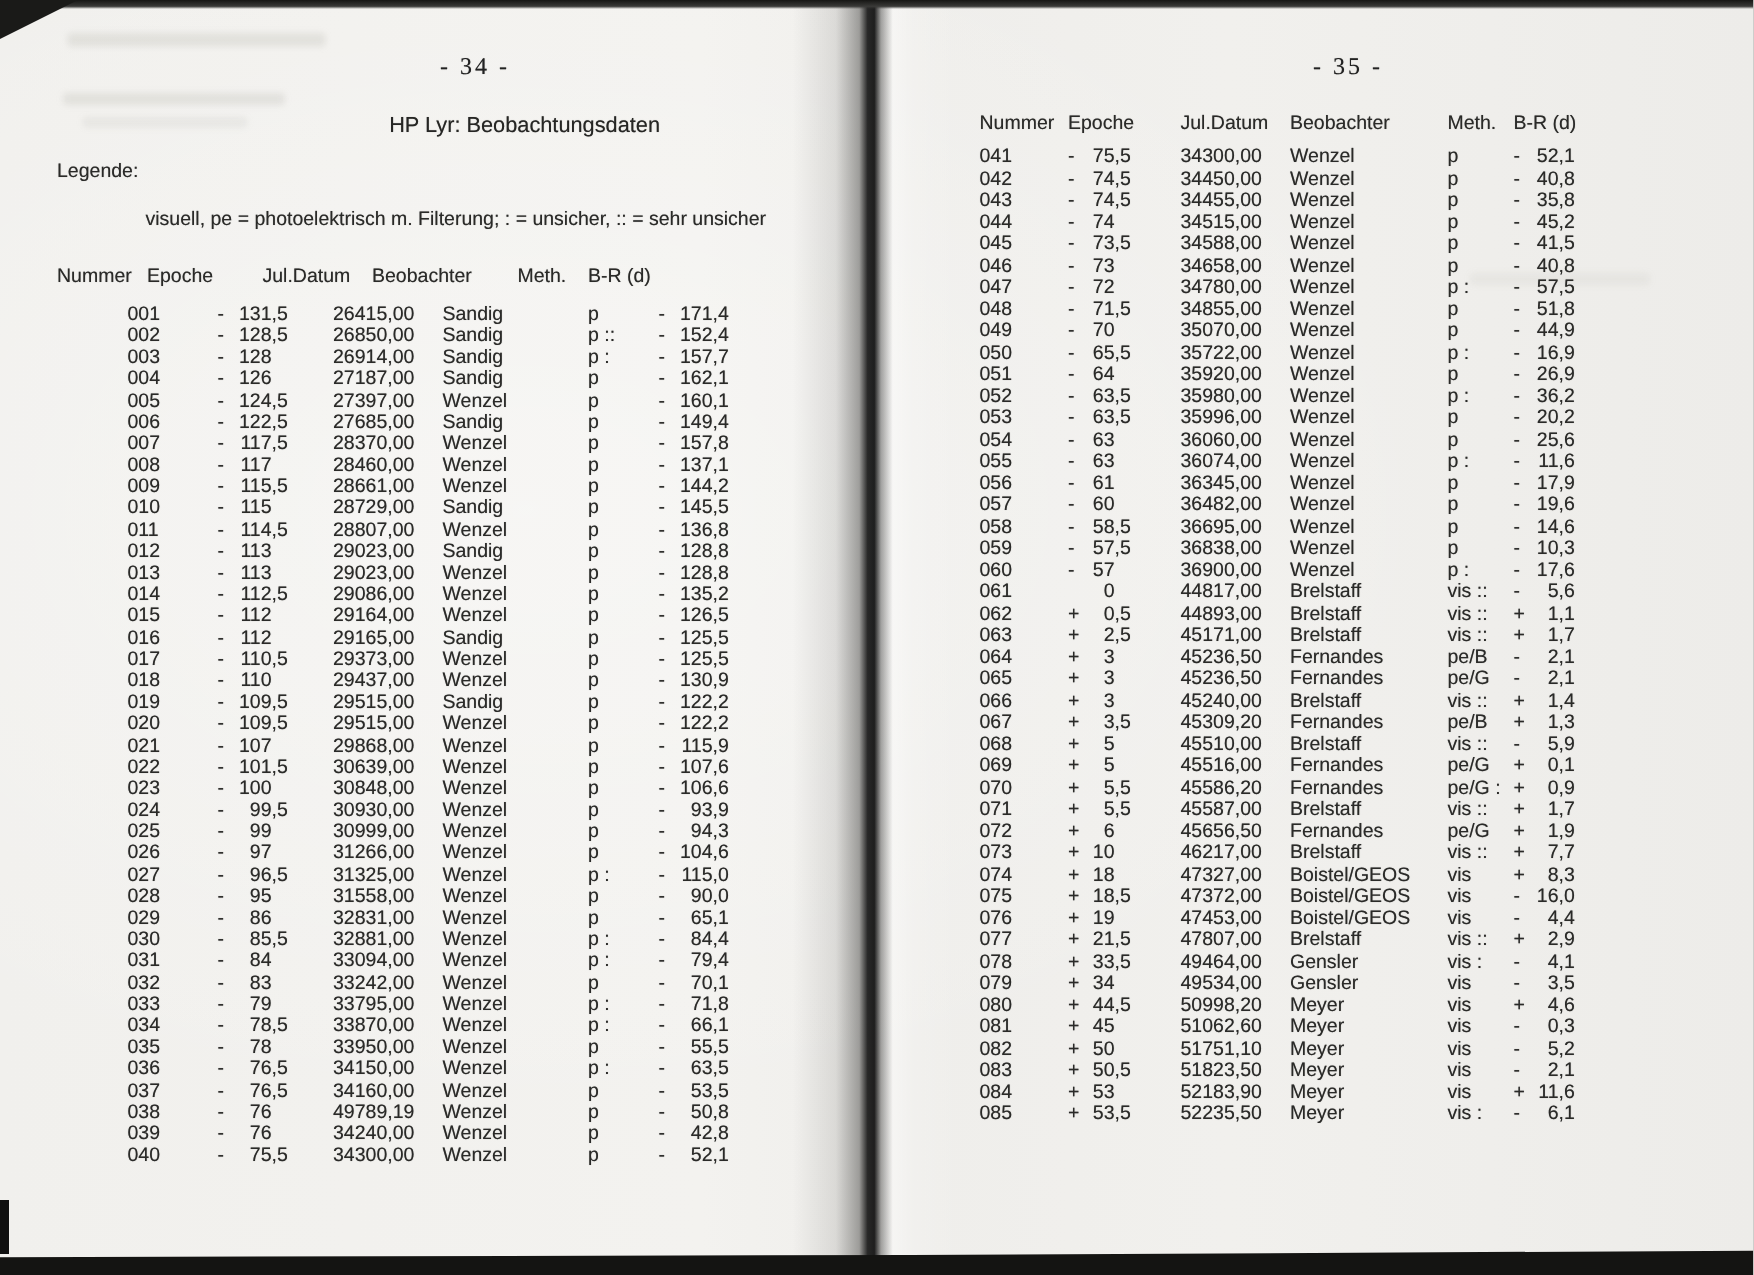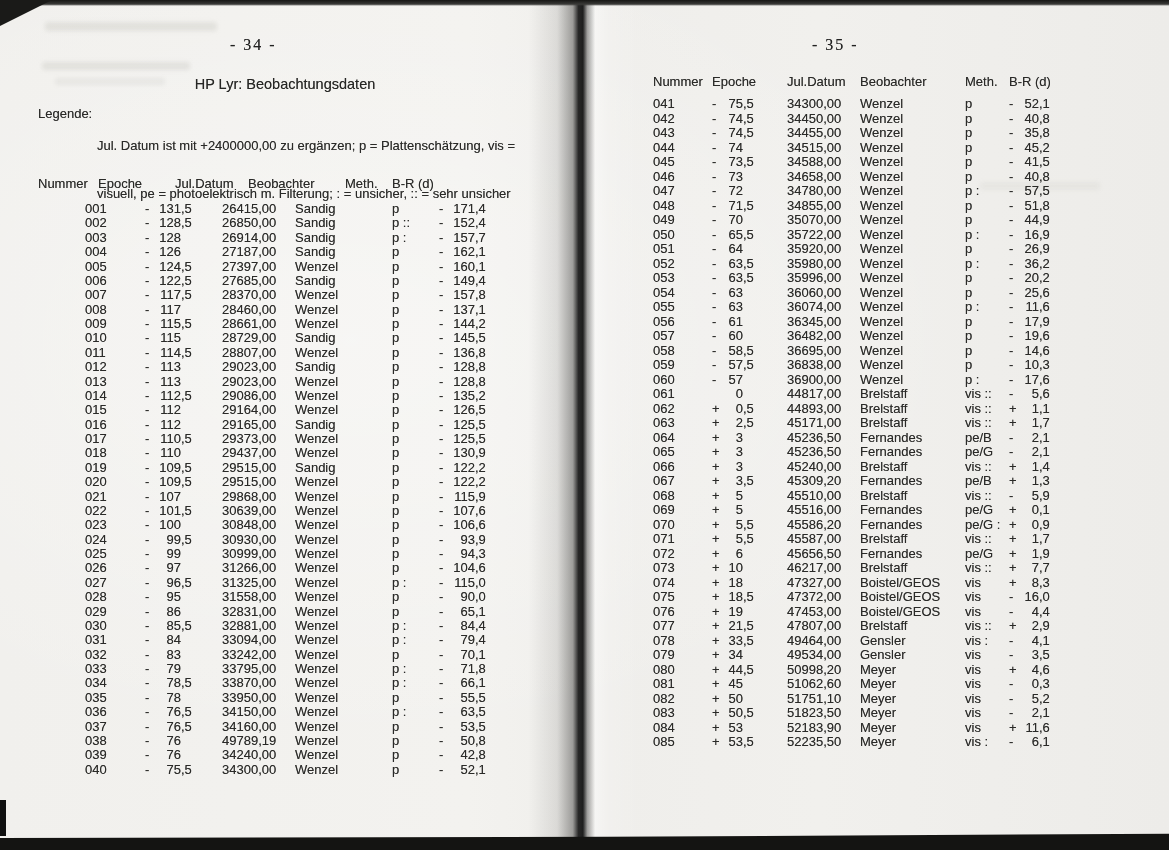--- a/index.html
+++ b/index.html
@@ -9,28 +9,28 @@
     background:
       radial-gradient(ellipse 900px 600px at 30% 40%, rgba(255,255,255,0.35), rgba(0,0,0,0) 70%),
       linear-gradient(90deg,#f1f0ed 0%, #f3f2ef 40%, #efeeeb 52%, #f1f0ed 70%, #edecE9 100%),
       #f2f1ee;
     font-family:"Liberation Sans", sans-serif;
     color:#2a2a28;
   }
   .txt{ text-shadow:0 0 0.5px rgba(42,42,40,0.55); }
   
   .page-num{
-    position:absolute; width:110px; text-align:left;
+    position:absolute; width:110px; text-align:right;
     font-family:"Liberation Serif","DejaVu Serif",serif;
     font-size:16px; letter-spacing:2px; color:#222;
   }
   .pn-left{ left:230px; top:36px; }
   .pn-right{ left:812px; top:36px; }
   .title{
-    position:absolute; left:130px; top:76px; width:310px; text-align:center;
+    position:absolute; left:130px; top:76px; width:310px; text-align:right;
     font-size:14.5px; color:#262624;
   }
   .legend{ position:absolute; left:38px; top:106px; width:520px; font-size:13px; line-height:16px;}
   .legend-label{ position:absolute; left:0; top:0; }
   .legend-lines{ position:absolute; left:59px; top:0; white-space:pre; }
   
   .thead{ position:absolute; display:grid; font-size:13px; }
   .thead span{ white-space:pre; }
   .thead-left{ left:38px; top:176px; width:470px; grid-template-columns:60px 77px 73px 97px 47px 70px; }
   .thead-right{ left:653px; top:74px; width:470px; grid-template-columns:59px 75px 73px 105px 44px 70px; }
@@ -73,21 +73,20 @@
   <div class="ghost g2"></div>
   <div class="ghost g3"></div>
   <div class="ghost g4"></div>
 
   <div class="page-num pn-left txt">- 34 -</div>
   <div class="title txt">HP Lyr: Beobachtungsdaten</div>
 
   <div class="legend txt">
     <span class="legend-label">Legende:</span>
     <div class="legend-lines">
-      <div>Jul. Datum ist mit +2400000,00 zu ergänzen; p = Plattenschätzung, vis =</div>
       <div>visuell, pe = photoelektrisch m. Filterung; : = unsicher, :: = sehr unsicher</div>
     </div>
   </div>
 
   <div class="thead thead-left txt">
     <span>Nummer</span>
     <span>Epoche</span>
     <span>Jul.Datum</span>
     <span>Beobachter</span>
     <span>Meth.</span>

